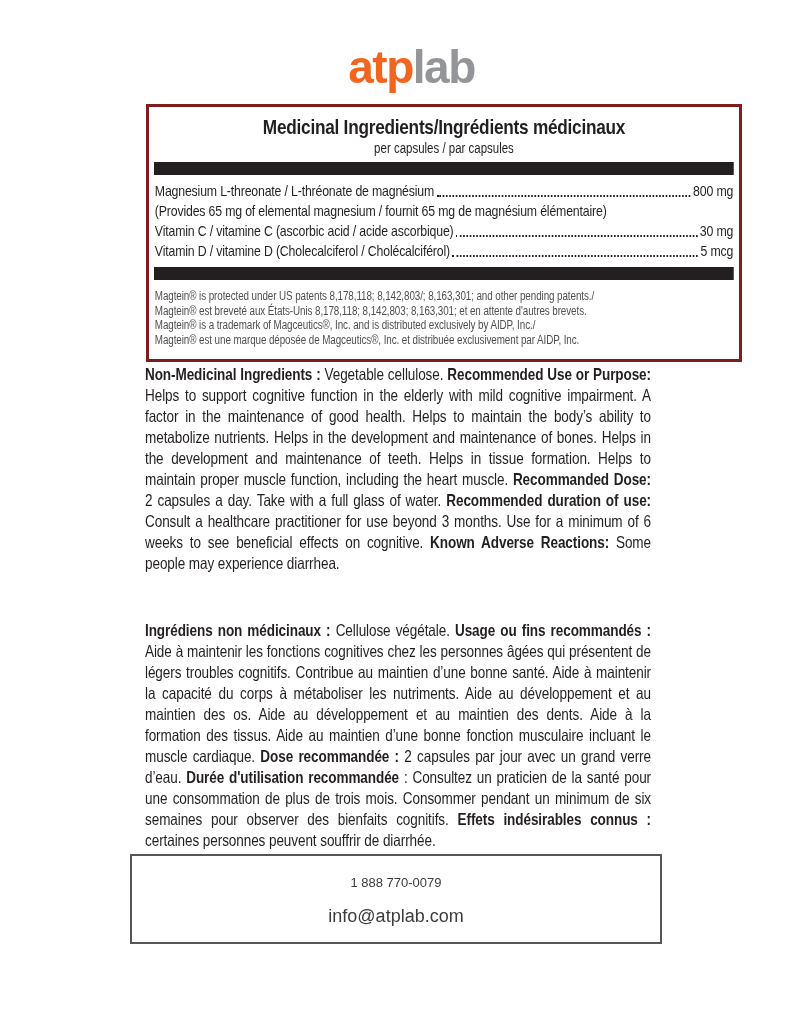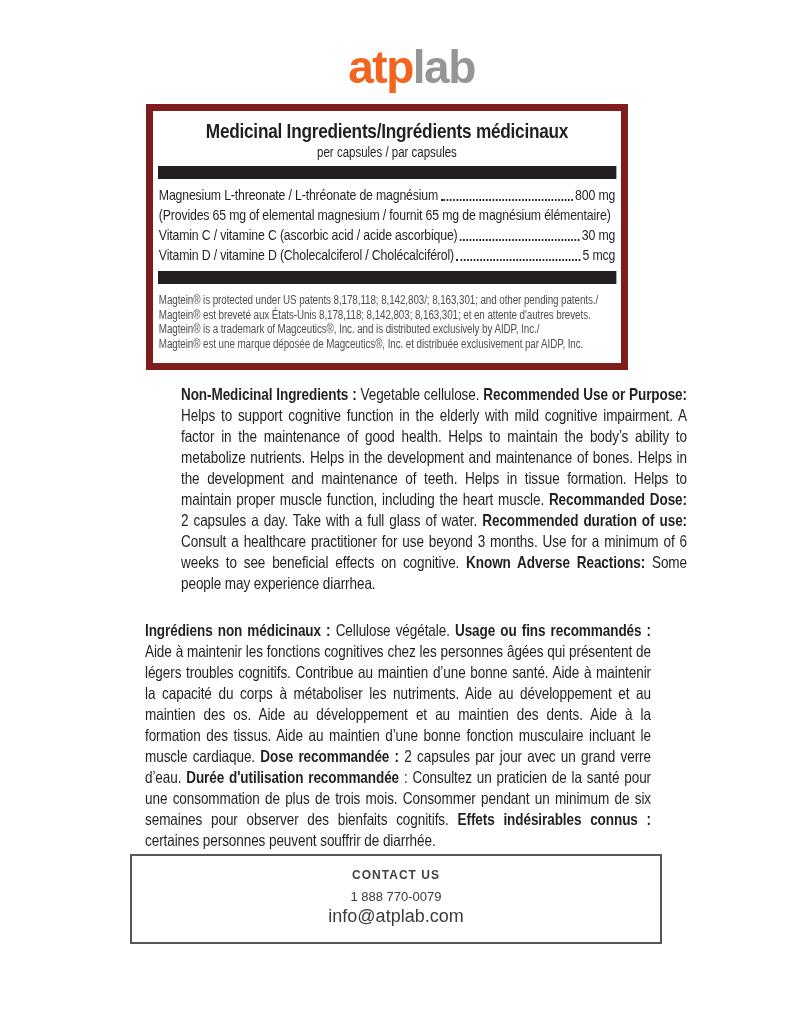--- a/index.html
+++ b/index.html
@@ -17,22 +17,22 @@
     text-align:center; font-size:46px; font-weight:bold; letter-spacing:-1.5px;
   }
   .logo .atp { color:#f3641f; }
   .logo .lab { color:#939598; }
 
   
   .condense { transform:scaleX(0.82); transform-origin:0 0; width:121.95%; }
 
   
   .panel {
-    position:absolute; left:146px; top:104px; width:482px;
-    border:7px solid #7f1d1d; padding:5px 5px 10px 5px; background:#fff;
+    position:absolute; left:146px; top:104px; width:596px;
+    border:3px solid #7f1d1d; padding:5px 5px 10px 5px; background:#fff;
   }
   .panel-title {
     font-size:21px; font-weight:bold; text-align:center;
     letter-spacing:-0.3px; margin-top:3px;
   }
   .panel-subtitle { font-size:14px; text-align:center; margin:1px 0 6px 0; }
   .bar { height:13px; background:#231f20; }
   .bar-top { margin:4px 0 6px 0; }
   .bar-bottom { margin:6px 0 0 0; }
   .rows { font-size:15px; line-height:20px; letter-spacing:-0.2px; margin:2px 1px 4px 1px; }
@@ -42,32 +42,32 @@
   .leader { flex:1 1 auto; border-bottom:2px dotted #231f20; margin:0 3px 4px 3px; min-width:10px; }
   .amount { white-space:nowrap; }
   .patents {
     font-size:12px; line-height:14.5px; color:#4d4e50;
     letter-spacing:-0.1px; margin:9px 1px 2px 1px;
   }
 
   
   .para { position:absolute; left:145px; width:506px; }
   .para-inner { font-size:16.5px; line-height:21px; text-align:justify; letter-spacing:-0.1px; }
-  .para-en { top:384px;margin-left:36px; }
+  .para-en { top:364px; }
   .para-fr { top:620px; }
   .b { font-weight:bold; }
 
   
   .contact {
     position:absolute; left:130px; top:854px; width:532px; height:90px;
     border:2px solid #55575a; text-align:center; color:#3c3c3c; padding-top:12px;
   }
   .contact-heading { font-size:12px; letter-spacing:1px; font-weight:bold; color:#414141; }
   .contact-phone { font-size:13px; margin-top:7px; }
-  .contact-email { font-size:18px; margin-top:2px; }
+  .contact-email { font-size:18px; margin-top:16px; }
 </style>
 </head>
 <body>
 
 <div class="page">
 
   <div class="logo"><span class="atp">atp</span><span class="lab">lab</span></div>
 
   <div class="panel">
     <div class="condense">
@@ -110,18 +110,17 @@
 
   <div class="para para-en">
     <div class="condense para-inner"><span class="b">Non-Medicinal Ingredients : </span><span>Vegetable cellulose. </span><span class="b">Recommended Use or Purpose:</span><span> Helps to support cognitive function in the elderly with mild cognitive impairment. A factor in the maintenance of good health. Helps to maintain the body’s ability to metabolize nutrients. Helps in the development and maintenance of bones. Helps in the development and maintenance of teeth. Helps in tissue formation. Helps to maintain proper muscle function, including the heart muscle. </span><span class="b">Recommanded Dose:</span><span> 2 capsules a day. Take with a full glass of water. </span><span class="b">Recommended duration of use:</span><span> Consult a healthcare practitioner for use beyond 3 months. Use for a minimum of 6 weeks to see beneficial effects on cognitive. </span><span class="b">Known Adverse Reactions:</span><span> Some people may experience diarrhea.</span></div>
   </div>
 
   <div class="para para-fr">
     <div class="condense para-inner"><span class="b">Ingrédiens non médicinaux : </span><span>Cellulose végétale. </span><span class="b">Usage ou fins recommandés : </span><span>Aide à maintenir les fonctions cognitives chez les personnes âgées qui présentent de légers troubles cognitifs. Contribue au maintien d’une bonne santé. Aide à maintenir la capacité du corps à métaboliser les nutriments. Aide au développement et au maintien des os. Aide au développement et au maintien des dents. Aide à la formation des tissus. Aide au maintien d’une bonne fonction musculaire incluant le muscle cardiaque. </span><span class="b">Dose recommandée : </span><span>2 capsules par jour avec un grand verre d’eau. </span><span class="b">Durée d'utilisation recommandée</span><span> : Consultez un praticien de la santé pour une consommation de plus de trois mois. Consommer pendant un minimum de six semaines pour observer des bienfaits cognitifs. </span><span class="b">Effets indésirables connus : </span><span>certaines personnes peuvent souffrir de diarrhée.</span></div>
   </div>
 
   <div class="contact">
-    <div class="contact-heading">CONTACT US</div>
     <div class="contact-phone">1 888 770-0079</div>
     <div class="contact-email">info@atplab.com</div>
   </div>
 
 </div>
 
 </body></html>

